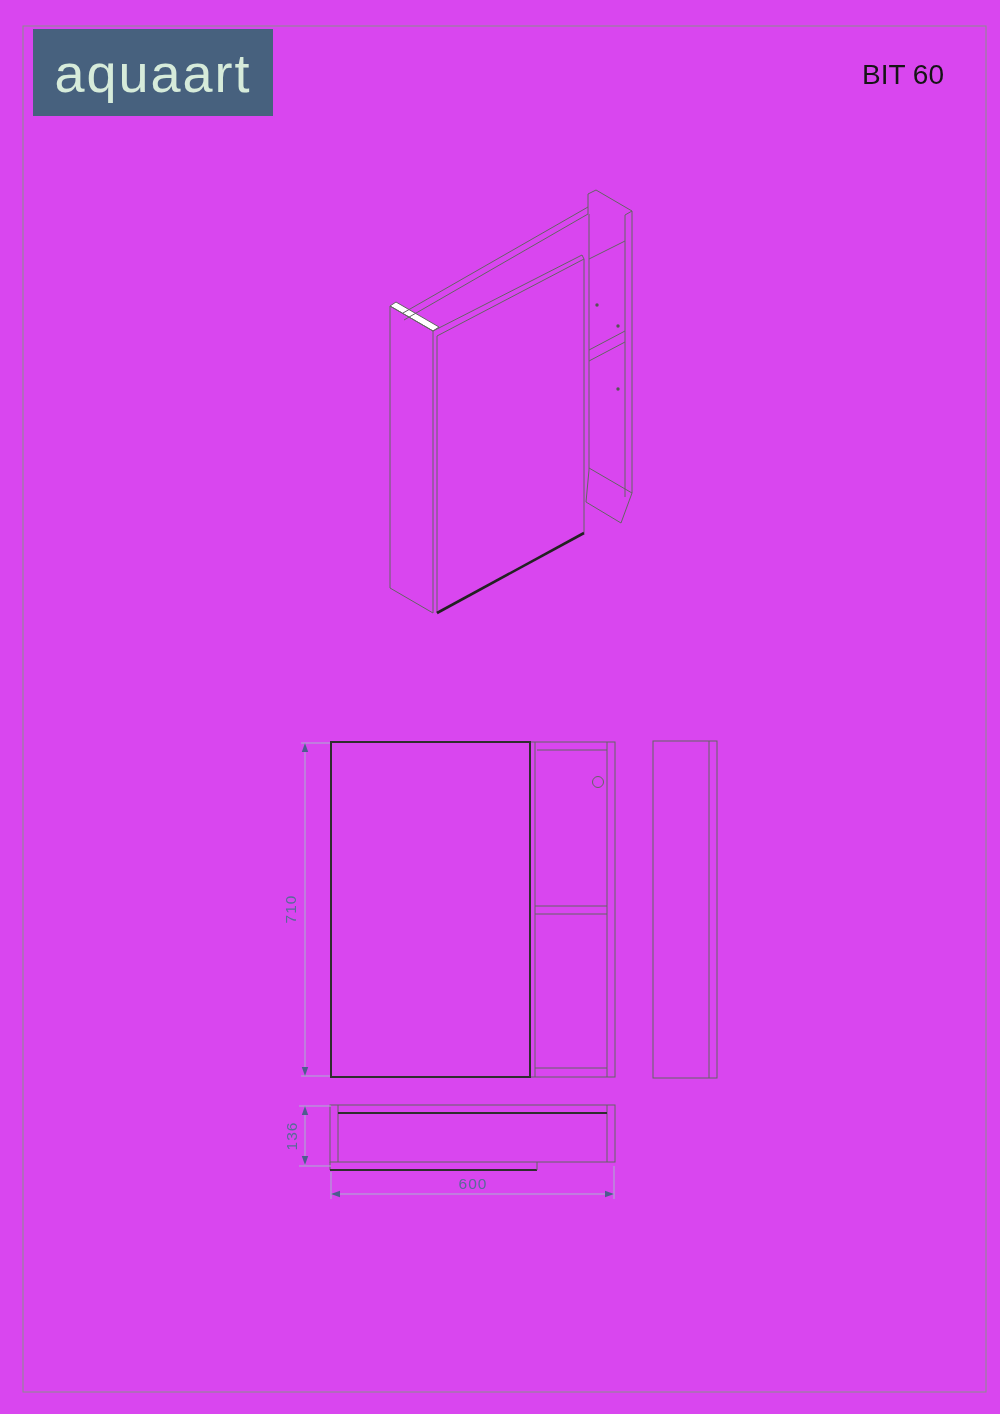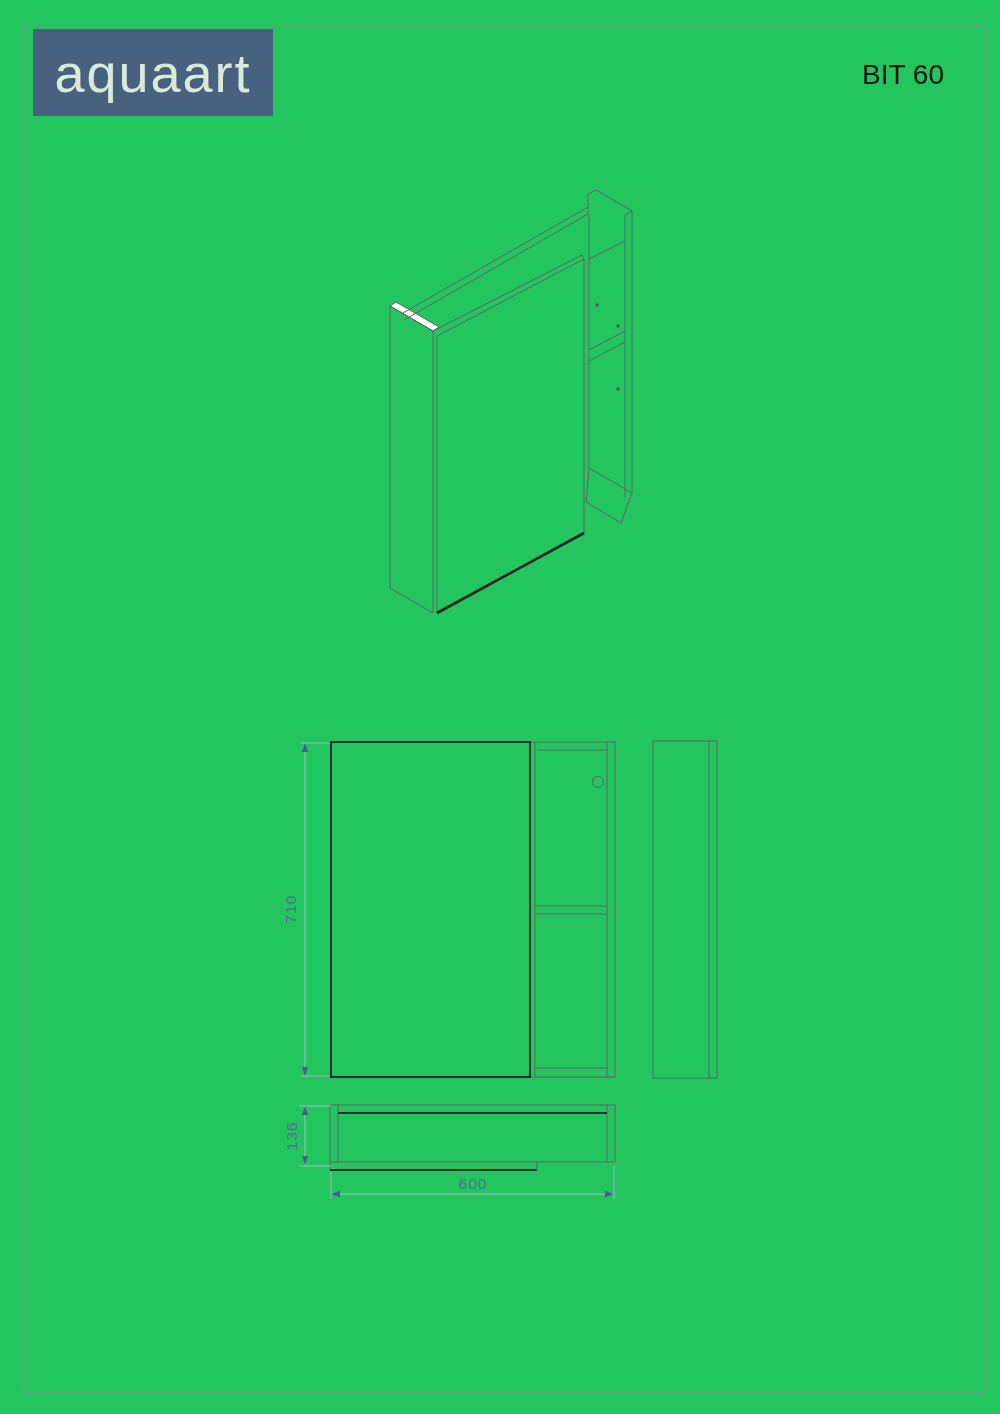--- a/index.html
+++ b/index.html
@@ -1,19 +1,19 @@
 <!DOCTYPE html>
 <html><head>
 <meta charset="utf-8">
 <style>
   html,body { margin:0; padding:0; background:#e8e8e8; }
   .page {
     position:relative;
     width:1000px; height:1414px;
-    background:#22c55e;
+    background:#d946ef;
     font-family:"Liberation Sans", sans-serif;
     overflow:hidden;
   }
   svg { display:block; }
   .ln   { stroke:#646464; stroke-width:1;   fill:none; }
   .lnM  { stroke:#8c8c8c; stroke-width:1;   fill:none; }
   .lnD  { stroke:#2e2e2e; stroke-width:2;   fill:none; }
   .lnT  { stroke:#222222; stroke-width:2.6; fill:none; }
   .face { stroke:#646464; stroke-width:1;   fill:#ffffff; }
   .dim  { stroke:#a9b2ce; stroke-width:1;   fill:none; }

